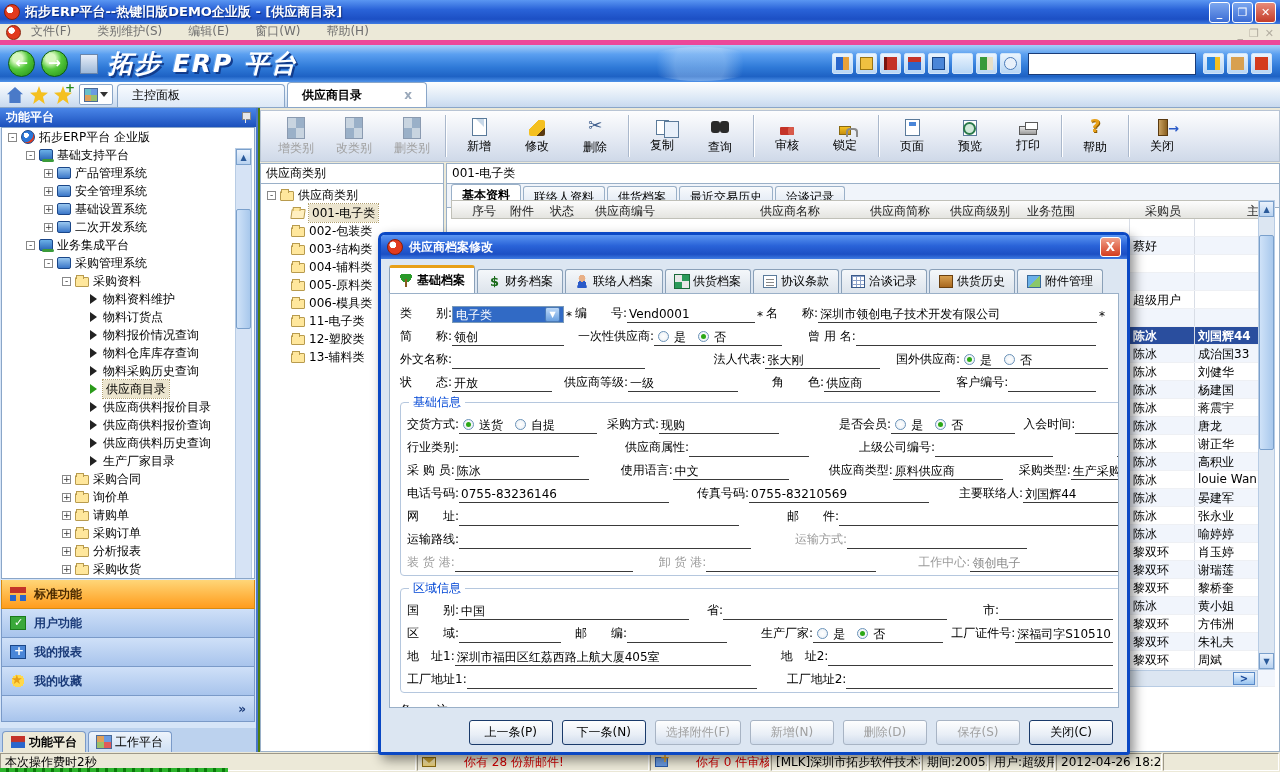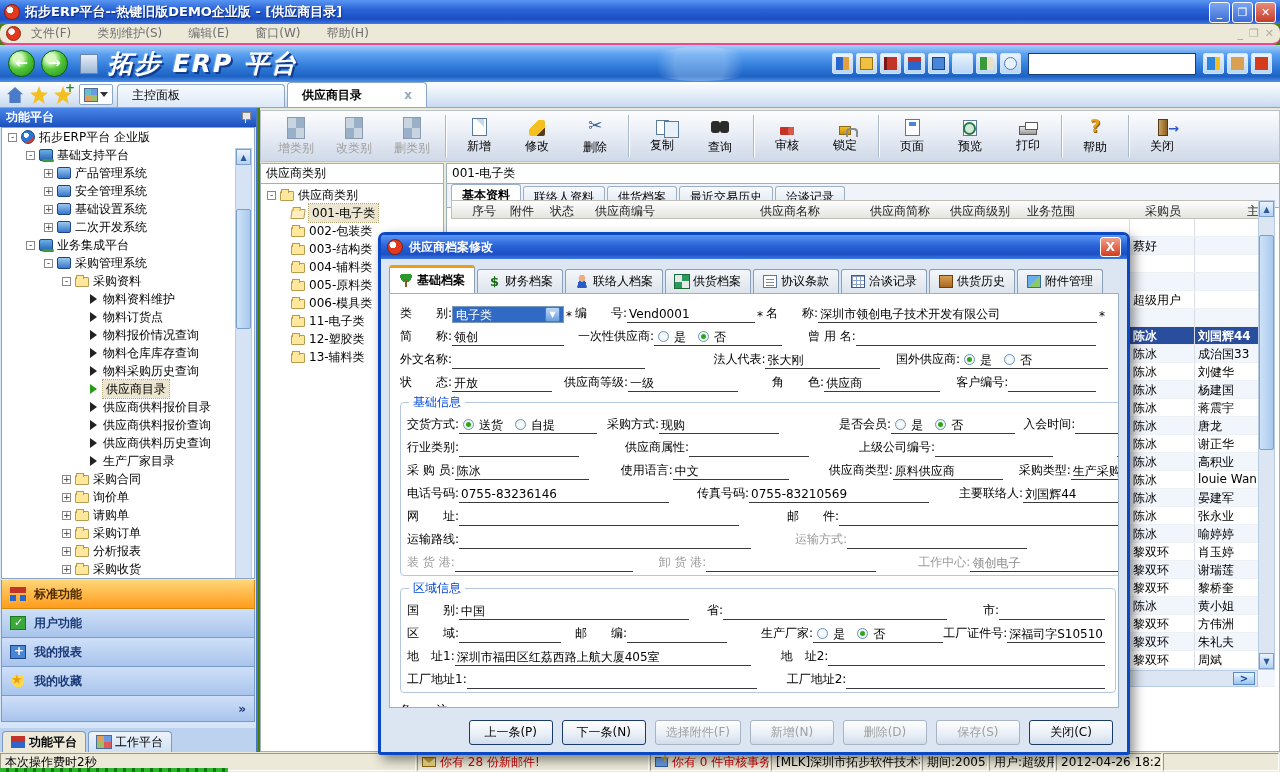--- a/index.html
+++ b/index.html
@@ -14,21 +14,21 @@
   .applogo { width:16px; height:16px; border-radius:50%;
     background:radial-gradient(circle at 35% 35%,#fff 0 25%,#e23a1e 28% 100%); border:1px solid #8a1d08; margin-right:5px; flex:0 0 auto;}
   .titletext { font-weight:bold; font-size:13px; text-shadow:1px 1px 1px #0a2a7a; flex:1 1 auto; white-space:nowrap; overflow:hidden;}
   .winbtns { display:flex; gap:2px; }
   .wb { width:21px; height:21px; border-radius:3px; border:1px solid #fff;
     background:linear-gradient(180deg,#7ba7ef,#3c6cd4); color:#fff; font-size:11px; line-height:19px; text-align:center; font-weight:bold;}
   .wb.close { background:linear-gradient(180deg,#e88b7a,#c43d2a); }
 
   
   .menubar { position:absolute; left:0; top:24px; right:0; height:21px; background:#ece9d8;
-    display:flex; align-items:center; padding:0 6px; border-bottom:2px solid #ec4899;border-radius:8px; }
+    display:flex; align-items:flex-end; padding:0 6px; border-bottom:5px solid #ec4899; }
   .menuicon { width:15px; height:15px; border-radius:50%;
     background:radial-gradient(circle at 35% 35%,#fff 0 25%,#e23a1e 28% 100%); border:1px solid #8a1d08; margin-right:10px;}
   .menuitem { color:#6f6f6f; margin-right:26px; white-space:nowrap; }
   .mdibtns { margin-left:auto; display:flex; gap:6px; color:#b2ada0; font-size:11px; font-weight:bold; }
 
   
   .banner { position:absolute; left:0; top:45px; right:0; height:37px;
     background:linear-gradient(180deg,#a8d0f8 0%,#5a9ff0 25%,#2f7ad8 60%,#1e62c4 85%,#4f92e8 100%);
     display:flex; align-items:center; padding:0 8px; overflow:hidden;}
   .navball { width:27px; height:27px; border-radius:50%; margin-right:6px; flex:0 0 auto;
@@ -212,21 +212,21 @@
   fieldset.fgroup { border:1px solid #b5c7de; border-radius:4px; margin:2px 0 4px 0; padding:0 6px 3px 6px; }
   fieldset.fgroup legend { color:#0046d5; font-size:12px; padding:0 4px; margin-left:2px; }
   .dbtns { position:absolute; left:0; right:0; bottom:0; height:40px; display:flex; align-items:center; justify-content:flex-end; gap:9px; padding:0 14px; }
   .dbtn { height:25px; min-width:84px; padding:0 10px; background:linear-gradient(180deg,#fefefe,#e8eef6 60%,#d0dcec); border:1px solid #1a3a6a; border-radius:3px;
     font-size:12px; text-align:center; line-height:23px; }
   .dbtn.dis { color:#a0a0a0; border-color:#a8b4c4; }
 
   
   .statusbar { position:absolute; left:0; bottom:0; right:0; height:20px; background:#ece9d8; display:flex; }
   .seg { border:1px solid; border-color:#9d9888 #fff #fff #9d9888; height:18px; margin:1px 1px 1px 0; padding:1px 4px; display:flex; align-items:center; white-space:nowrap; overflow:hidden;}
-  .seg.red { color:#cc0000; }
+  .seg.red { color:#cc0000;gap:24px; }
   .mailico { width:14px; height:10px; background:linear-gradient(180deg,#fdf6d8,#e8cc70); border:1px solid #8a6a10; margin-right:4px; position:relative; flex:0 0 auto;}
   .mailico::after{content:""; position:absolute; left:0; top:0; border-left:6px solid transparent; border-right:6px solid transparent; border-top:5px solid #c8a030;}
   .foldico { width:13px; height:10px; background:#6a9ae0; border:1px solid #2a5aa8; margin-right:4px; position:relative; flex:0 0 auto;}
   .foldico::after{content:"+"; position:absolute; right:-3px; top:-7px; color:#e8a018; font-weight:bold;}
   .greenstrip { position:absolute; left:0; bottom:0; width:228px; height:4px;
     background:repeating-linear-gradient(90deg,#2db52d 0 6px,#0a7a0a 6px 9px); }
 </style>
 </head>
 <body>
 
@@ -918,21 +918,21 @@
           <span class="uv" style="width:102px"></span>
           <span class="fl" style="margin-left:14px">邮　　编:</span>
           <span class="uv" style="width:100px"></span>
           <span class="fl" style="margin-left:34px">生产厂家:</span>
           <span class="rgroup" style="width:130px">
             <span class="rd"></span>
               <span class="opt">是</span>
             <span class="rd on"></span>
               <span>否</span>
           </span>
-          <span class="fl" style="margin-left:0">工厂证件号:</span>
+          <span class="fl" style="margin-left:8px">工厂证件号:</span>
           <span class="uv" style="flex:1; margin-right:4px">深福司字S10510</span>
         </div>
         <div class="fr">
           <span class="fl">地　址1:</span>
           <span class="uv" style="width:296px">深圳市福田区红荔西路上航大厦405室</span>
           <span class="fl" style="margin-left:30px">地　址2:</span>
           <span class="uv" style="flex:1; margin-right:4px"></span>
         </div>
         <div class="fr">
           <span class="fl">工厂地址1:</span>

